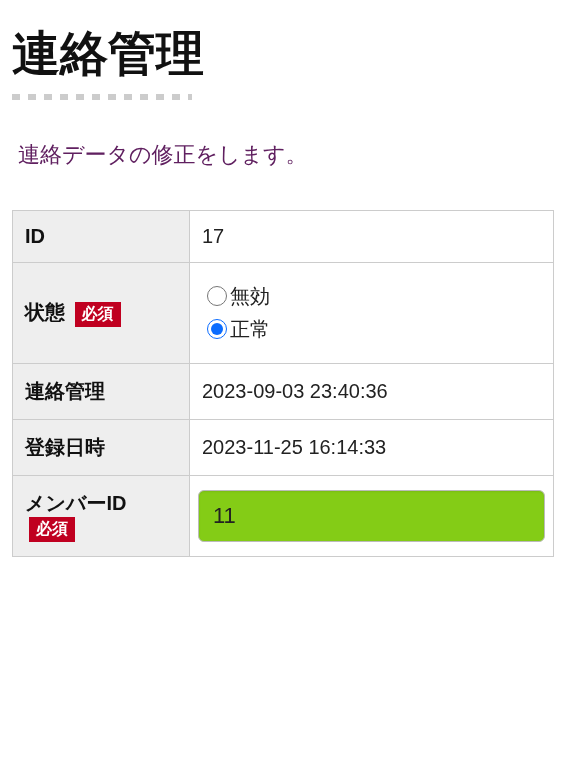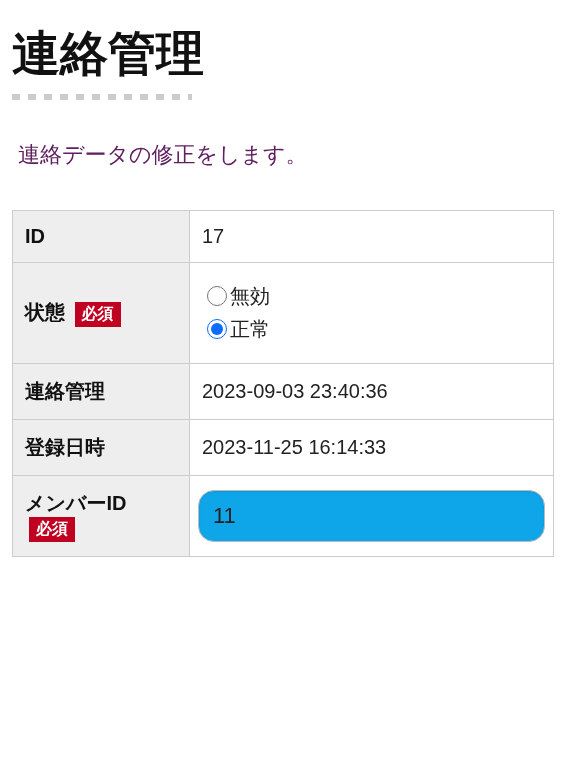--- a/index.html
+++ b/index.html
@@ -76,24 +76,24 @@
     width: 20px;
     height: 20px;
     accent-color: #0b6cff;
     cursor: pointer;
   }
   input.text-input {
     width: 100%;
     font-size: 22px;
     padding: 12px 14px;
     border: 1px solid #bbb;
-    border-radius: 16px;
+    border-radius: 6px;
     box-shadow: inset 0 1px 2px rgba(0,0,0,0.08);
     color: #222;
-    background: #0ea5e9;
+    background: #84cc16;
   }
   .input-cell {
     padding: 10px 8px !important;
   }
 </style>
 </head>
 <body>
 
 <h1 class="page-title">連絡管理</h1>
 <div class="title-underline"></div>

